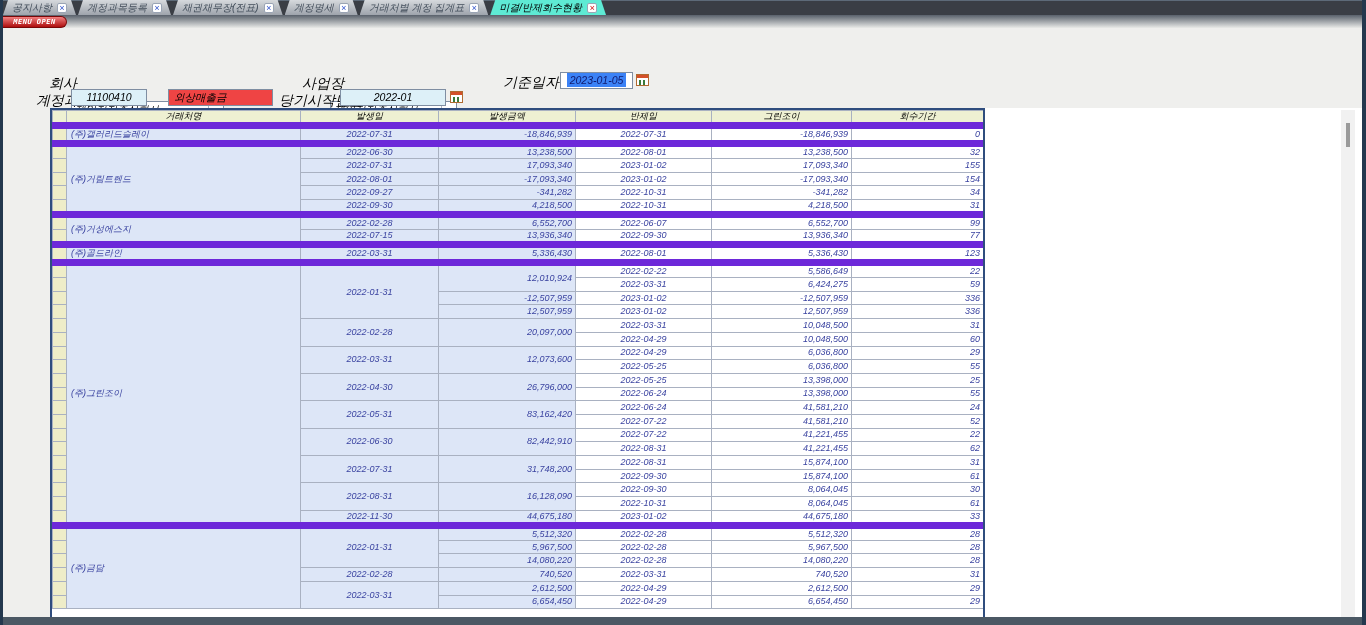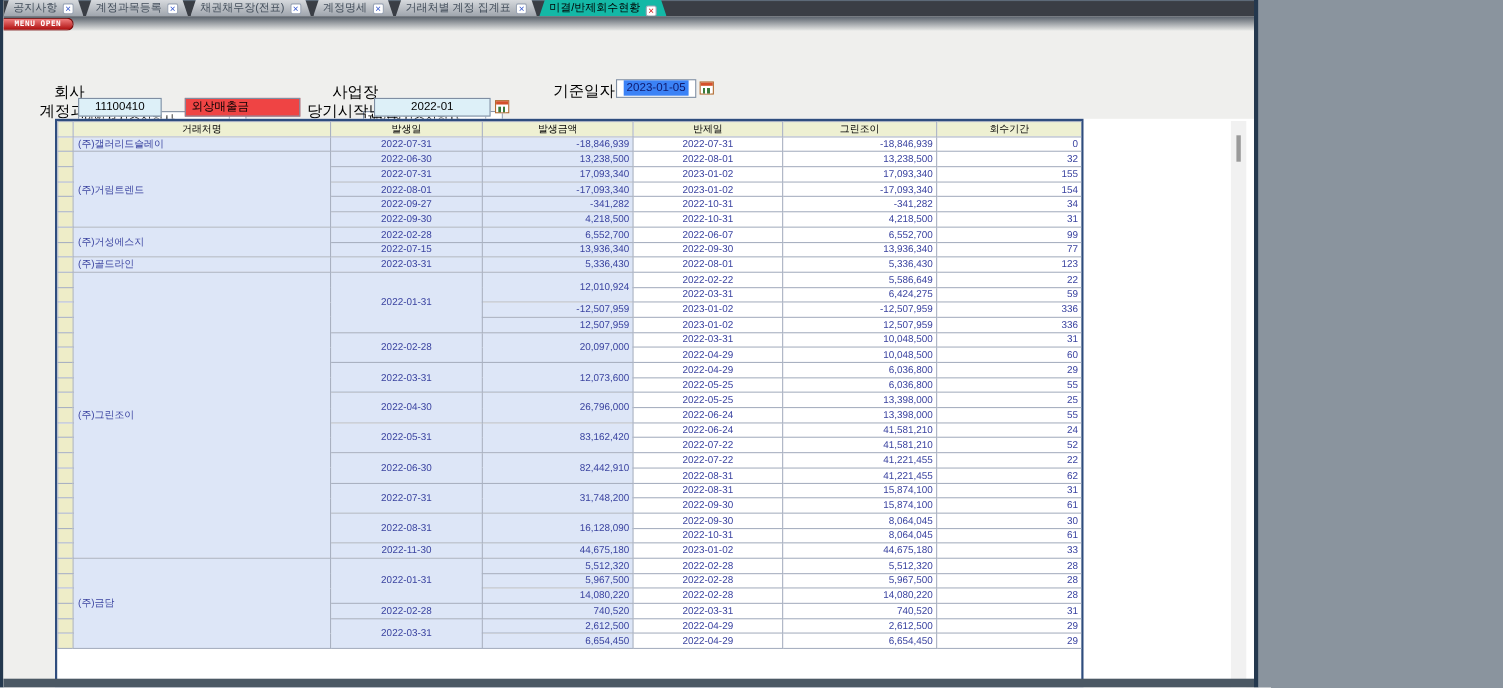--- a/index.html
+++ b/index.html
@@ -1,29 +1,29 @@
 <!DOCTYPE html>
 <html><head>
 <meta charset="utf-8">
 <style>
   * { margin:0; padding:0; box-sizing:border-box; }
   html,body { width:1366px; height:625px; }
   body { font-family:"Liberation Sans","DejaVu Sans",sans-serif; background:#8a949e; overflow:hidden; }
 
-  .window { position:relative; width:1144px; height:625px; background:#efefed;
-            border-left:3px solid #24384e; border-right:4px solid #24384e; overflow:hidden; }
+  .window { position:relative; width:1366px; height:625px; background:#efefed;
+            border-left:3px solid #24384e; border-right:4px solid #24384e; overflow:hidden;font-style:italic; }
 
   
   .tabbar { position:absolute; top:0; left:0; right:0; height:15px; background:#3a3e45;
             border-top:1px solid #5d6a78; display:flex; align-items:flex-end; }
   .tab { height:15px; display:flex; align-items:center; gap:5px; padding:0 9px;
          font-size:10px; line-height:15px; white-space:nowrap; cursor:pointer;
          clip-path:polygon(5px 0, calc(100% - 5px) 0, 100% 100%, 0 100%);
          background:linear-gradient(#d6d9dd,#9ea4ac); color:#434e5b; margin-right:2px; }
-  .tab.active { background:#14b8a6; color:#000;align-items:flex-end; }
+  .tab.active { background:#5eead4; color:#000; }
   .tab-close { display:inline-block; width:10px; height:10px; background:#fff; border:1px solid #9aa4b4;
                border-radius:2px; font-size:9px; line-height:8px; text-align:center; color:#3355cc; }
   .tab.active .tab-close { color:#cc1111; }
   .tabbar-fade { position:absolute; top:15px; left:0; right:0; height:13px;
                  background:linear-gradient(#59616b,#e9eae8); }
 
   
   .menu-open { position:absolute; top:16px; left:0; width:64px; height:12px;
                background:linear-gradient(#f28080,#ae0e0e); border:1px solid #7a0808;
                border-left:none; border-radius:0 9px 9px 0; color:#fff; font-weight:bold;
@@ -57,21 +57,21 @@
   td,th { border:1px solid #a9b1c1; height:13.7px; font-size:9px; line-height:11px;
           overflow:hidden; white-space:nowrap; padding:0; }
   th { background:#eef0d2; color:#000; font-weight:normal; text-align:center; }
   td { color:#3a43a0; }
   td.sel  { background:#eeedc8; }
   td.blue { background:#dde6f7; }
   td.white{ background:#ffffff; }
   td.name { text-align:left; padding-left:4px; vertical-align:middle; }
   td.date { text-align:center; vertical-align:middle; }
   td.amt  { text-align:right; padding-right:3px; vertical-align:middle; }
-  tr.grp td { border-top:1px solid #6d28d9; }
+  tr.grp td { border-top:7px solid #6d28d9; }
 
   
   .vscroll { position:absolute; top:82px; right:7px; width:14px; height:515px; background:#f1f1f1; }
   .vthumb  { position:absolute; top:13px; left:5px; width:4px; height:24px; background:#9a9a9a; }
   .bottombar { position:absolute; bottom:0; left:0; right:0; height:8px; background:#4b5864; }
 </style>
 </head>
 <body>
 
 <div class="window">

